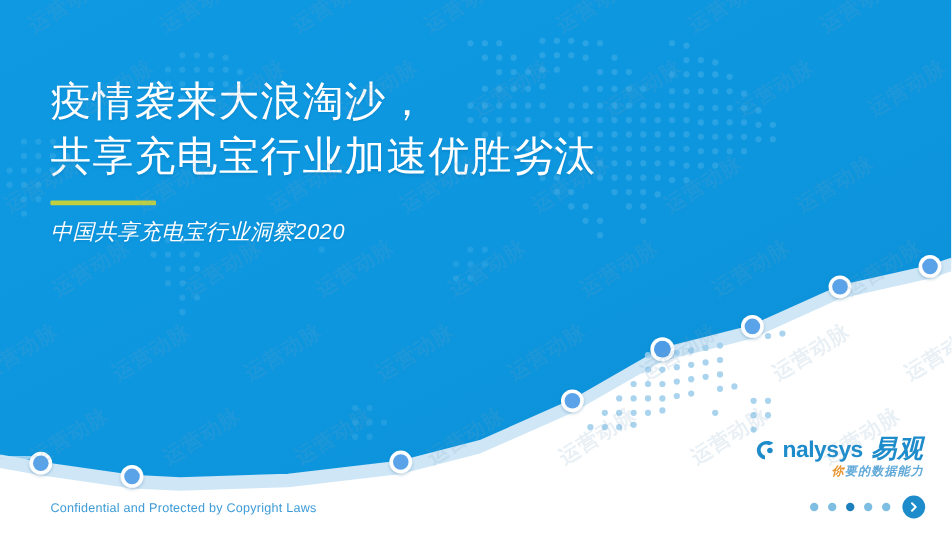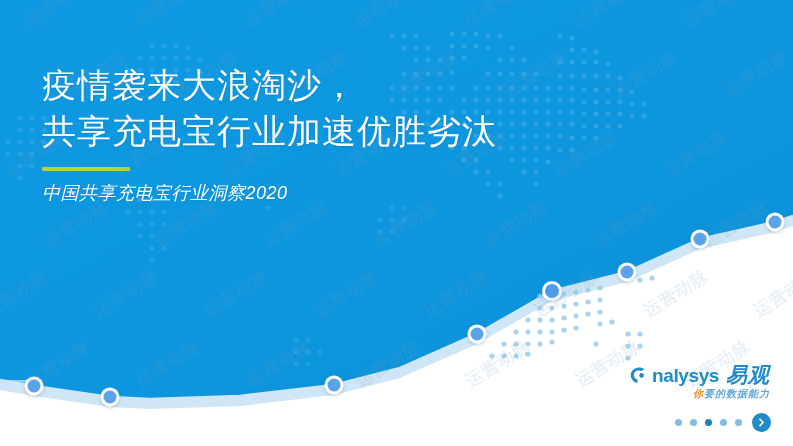--- a/index.html
+++ b/index.html
@@ -540,20 +540,21 @@
   </svg>
 
   <div class="title-block">
     <div class="title-line">疫情袭来大浪淘沙，</div>
     <div class="title-line">共享充电宝行业加速优胜劣汰</div>
     <div class="title-rule"></div>
     <div class="subtitle">中国共享充电宝行业洞察2020</div>
   </div>
 
   <div class="footer">
+    <div class="footer-en">Confidential and Protected by Copyright Laws</div>
   </div>
 
   <div class="brand">
     <div class="brand-row">
       <svg class="brand-mark" width="17" height="19" viewBox="0 0 17 19">
         <path d="M14.5,3.2 C10.5,0.4 4.6,1.3 2.0,5.0 C-0.3,8.3 0.6,12.9 3.9,15.4
                  C5.0,16.2 6.2,16.7 7.5,16.9 L7.5,13.6 C6.9,13.4 6.3,13.1 5.8,12.7
                  C3.8,11.2 3.3,8.5 4.6,6.5 C6.0,4.4 9.0,3.8 11.2,5.1 Z" fill="#1E8BCB"></path>
         <circle cx="11.6" cy="9.4" r="2.3" fill="#1E8BCB"></circle>
       </svg>

